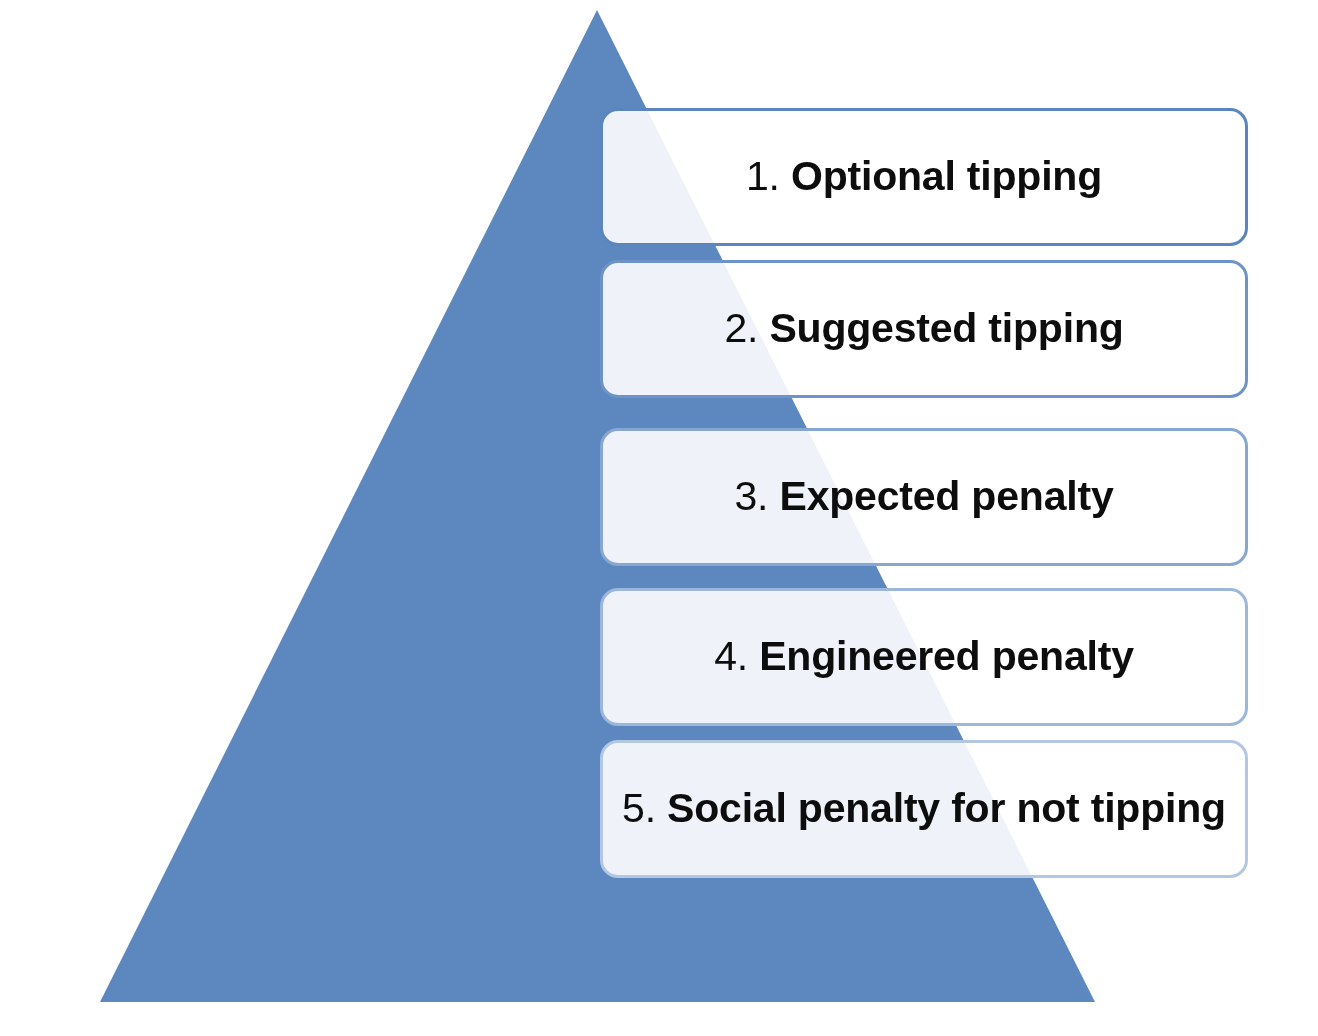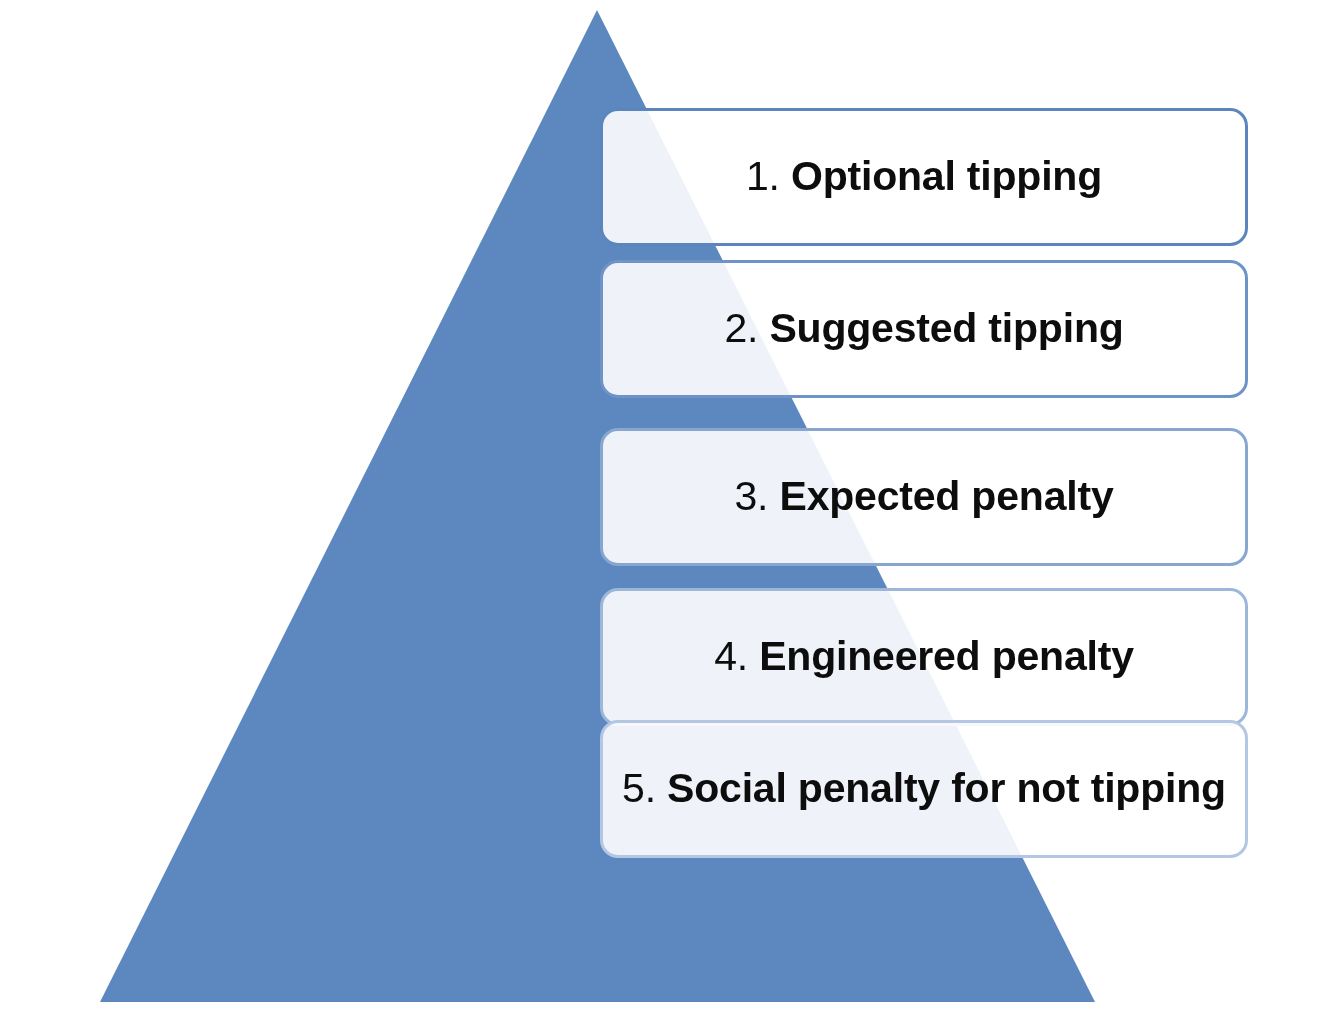--- a/index.html
+++ b/index.html
@@ -71,21 +71,21 @@
   }
   .level-text {
     font-weight: 700;
   }
 
   
   .level-box[data-row="0"] { top:   0px; }
   .level-box[data-row="1"] { top: 152px; }
   .level-box[data-row="2"] { top: 320px; }
   .level-box[data-row="3"] { top: 480px; }
-  .level-box[data-row="4"] { top: 612px; }
+  .level-box[data-row="4"] { top: 632px; }
 
   
   .level-box[data-row="0"] { border-color: #5b85bd; }
   .level-box[data-row="1"] { border-color: #6e93c6; }
   .level-box[data-row="2"] { border-color: #87a7d1; }
   .level-box[data-row="3"] { border-color: #9cb7da; }
   .level-box[data-row="4"] { border-color: #b3c7e2; }
 </style>
 </head>
 <body>

